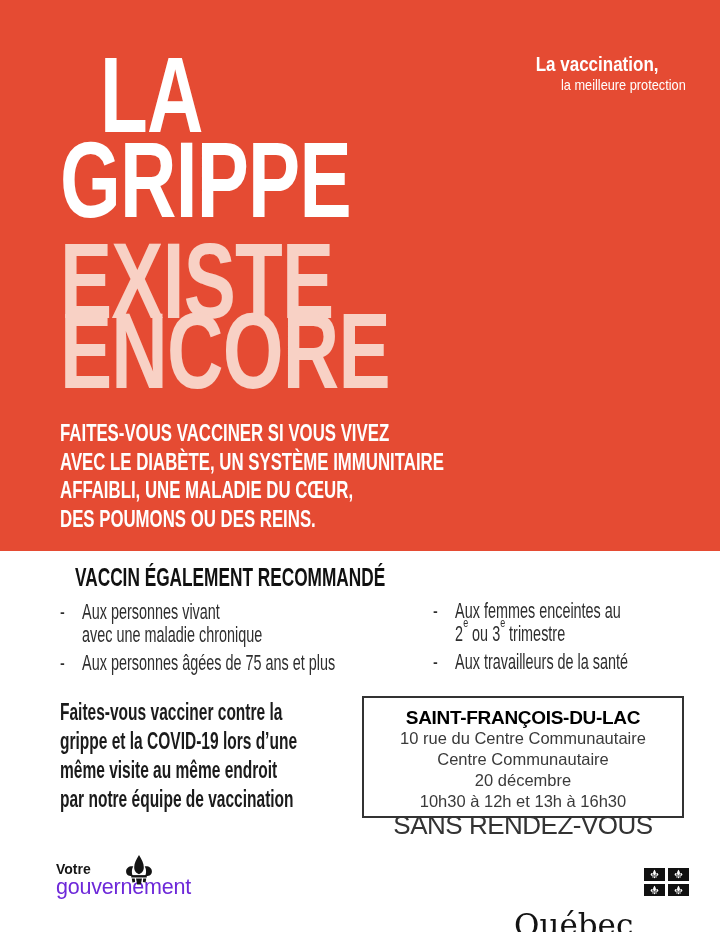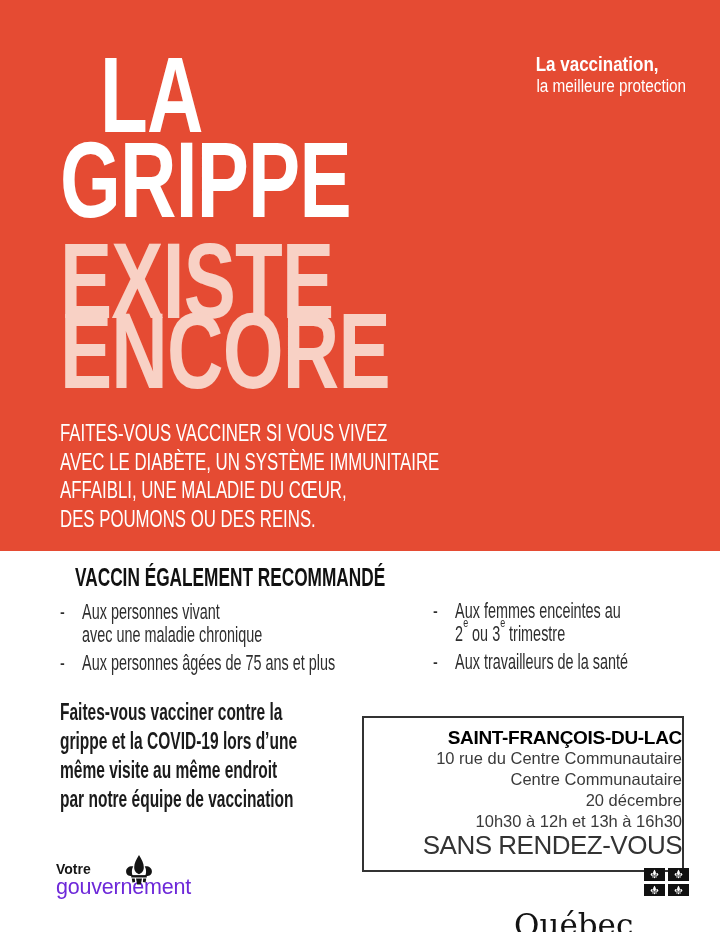--- a/index.html
+++ b/index.html
@@ -20,45 +20,45 @@
   .sx85{transform:scaleX(.85);}
   .sx73{transform:scaleX(.73);}
   .sx70{transform:scaleX(.70);}
   .sx69{transform:scaleX(.69);}
   .sx67{transform:scaleX(.67);}
   .sx66{transform:scaleX(.66);}
 
   
   #red-band{left:0;top:0;width:720px;height:551px;background:var(--red);}
   .tagline1{top:54px;right:62px;color:#fff;font-size:20px;font-weight:bold;line-height:1;}
-  .tagline2{top:77px;right:34px;color:#fff;font-size:18px;font-weight:normal;line-height:1;}
+  .tagline2{top:77px;right:34px;color:#fff;font-size:15px;font-weight:normal;line-height:1;}
   .hl{left:60px;font-size:107px;font-weight:bold;line-height:1;letter-spacing:-1px;}
   .hl-white{color:#ffffff;}
   .hl-pink{color:var(--pink);}
   #hl1{top:42px;margin-left:40px;} #hl2{top:127px;} #hl3{top:228px;text-decoration:underline;} #hl4{top:298px;}
-  #hero-message{left:60px;top:419px;color:#ffffff;font-size:24px;font-weight:normal;line-height:28.5px;}
+  #hero-message{left:60px;top:419px;color:#ffffff;font-size:24px;font-weight:bold;line-height:28.5px;}
 
   
   #reco-heading{left:60px;top:565px;color:#111;font-size:25px;font-weight:bold;line-height:1;margin-left:15px;}
   .bullets{font-size:21.5px;color:#2e2e2e;line-height:22.5px;}
   #bullets-left{left:60px;top:601px;}
   #bullets-right{left:433px;top:600px;}
   .b-row{display:flex;}
   .b-row + .b-row{margin-top:6px;}
   #bullets-right .b-row + .b-row{margin-top:5px;}
   .b-dash{width:33px;flex:0 0 33px;}
   #bullets-right .bullets{line-height:23px;}
   sup{font-size:62%;position:relative;top:-0.45em;line-height:0;}
 
   #mobile-par{left:60px;top:698px;color:#1b1b1b;font-size:23.5px;font-weight:bold;line-height:29px;}
 
   
   #clinic-box{
-    left:362px;top:716px;width:322px;height:156px;box-sizing:border-box;
-    border:2px solid #333;background:#fff;text-align:right;padding-top:9px;
+    left:362px;top:696px;width:322px;height:122px;box-sizing:border-box;
+    border:2px solid #333;background:#fff;text-align:center;padding-top:9px;
   }
   .clinic-name{font-size:19px;font-weight:bold;color:#000;line-height:21px;letter-spacing:-0.3px;}
   .clinic-line{font-size:16.5px;color:#3a3a3a;line-height:21px;}
   .clinic-line:first-of-type{margin-top:4px;}
   .clinic-walkin{font-size:26px;color:#333;line-height:26px;letter-spacing:-0.5px;}
 
   
   #gov-line1{left:56px;top:862px;font-size:14px;font-weight:bold;color:#161616;line-height:1;}
   #gov-line2{left:56px;top:877px;font-size:21.5px;color:#6d28d9;line-height:1;letter-spacing:-0.2px;}
   #gov-fleur{left:122px;top:855px;}

